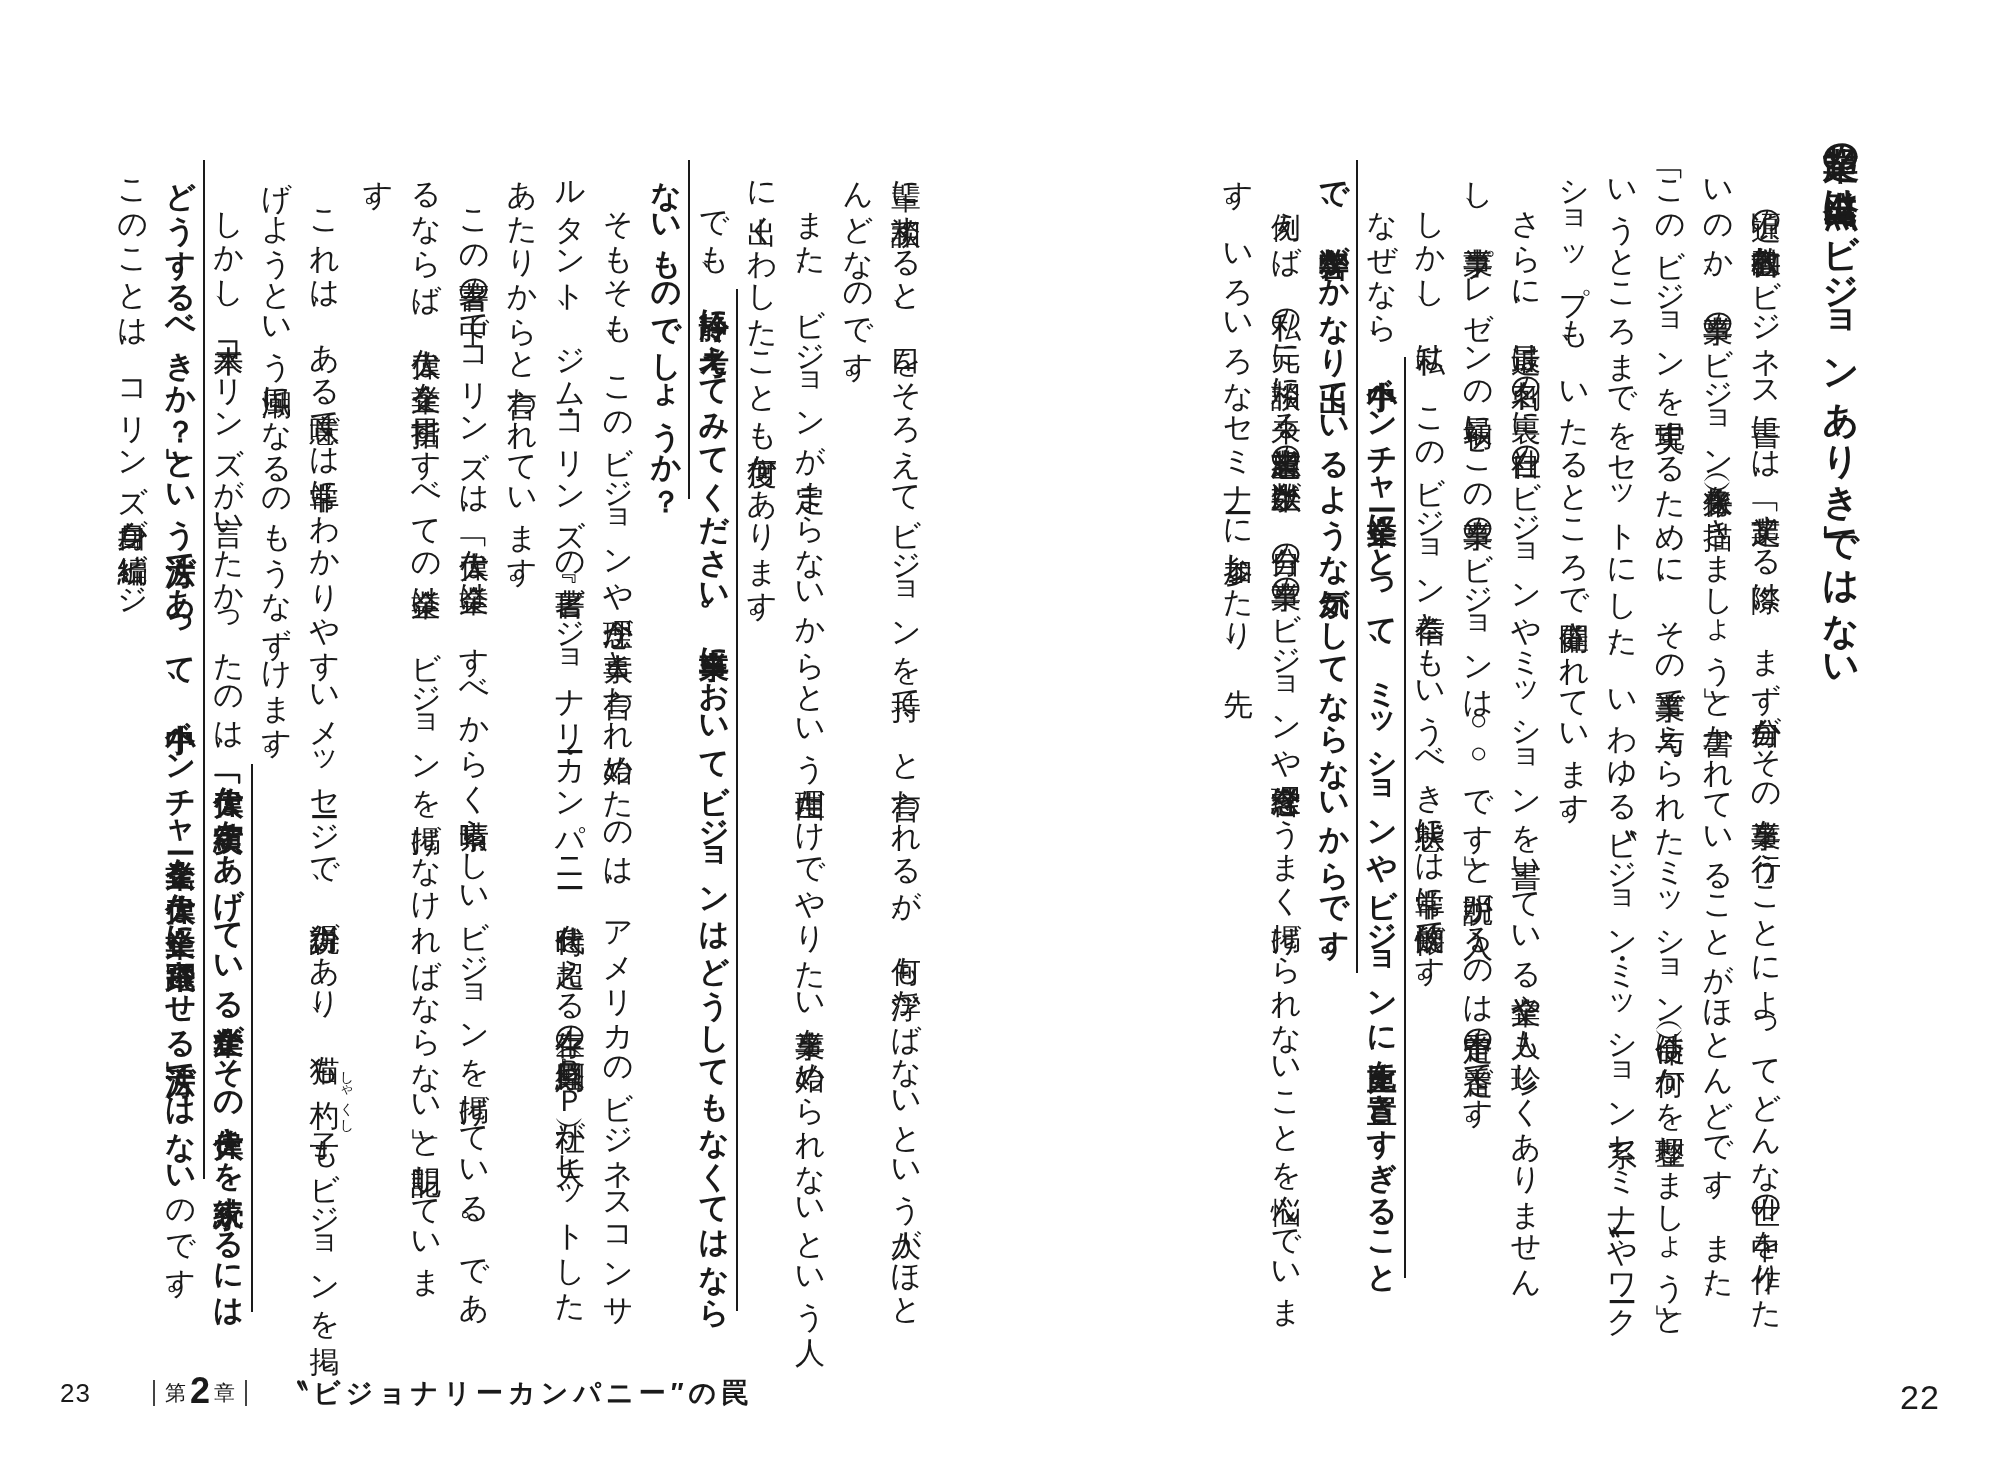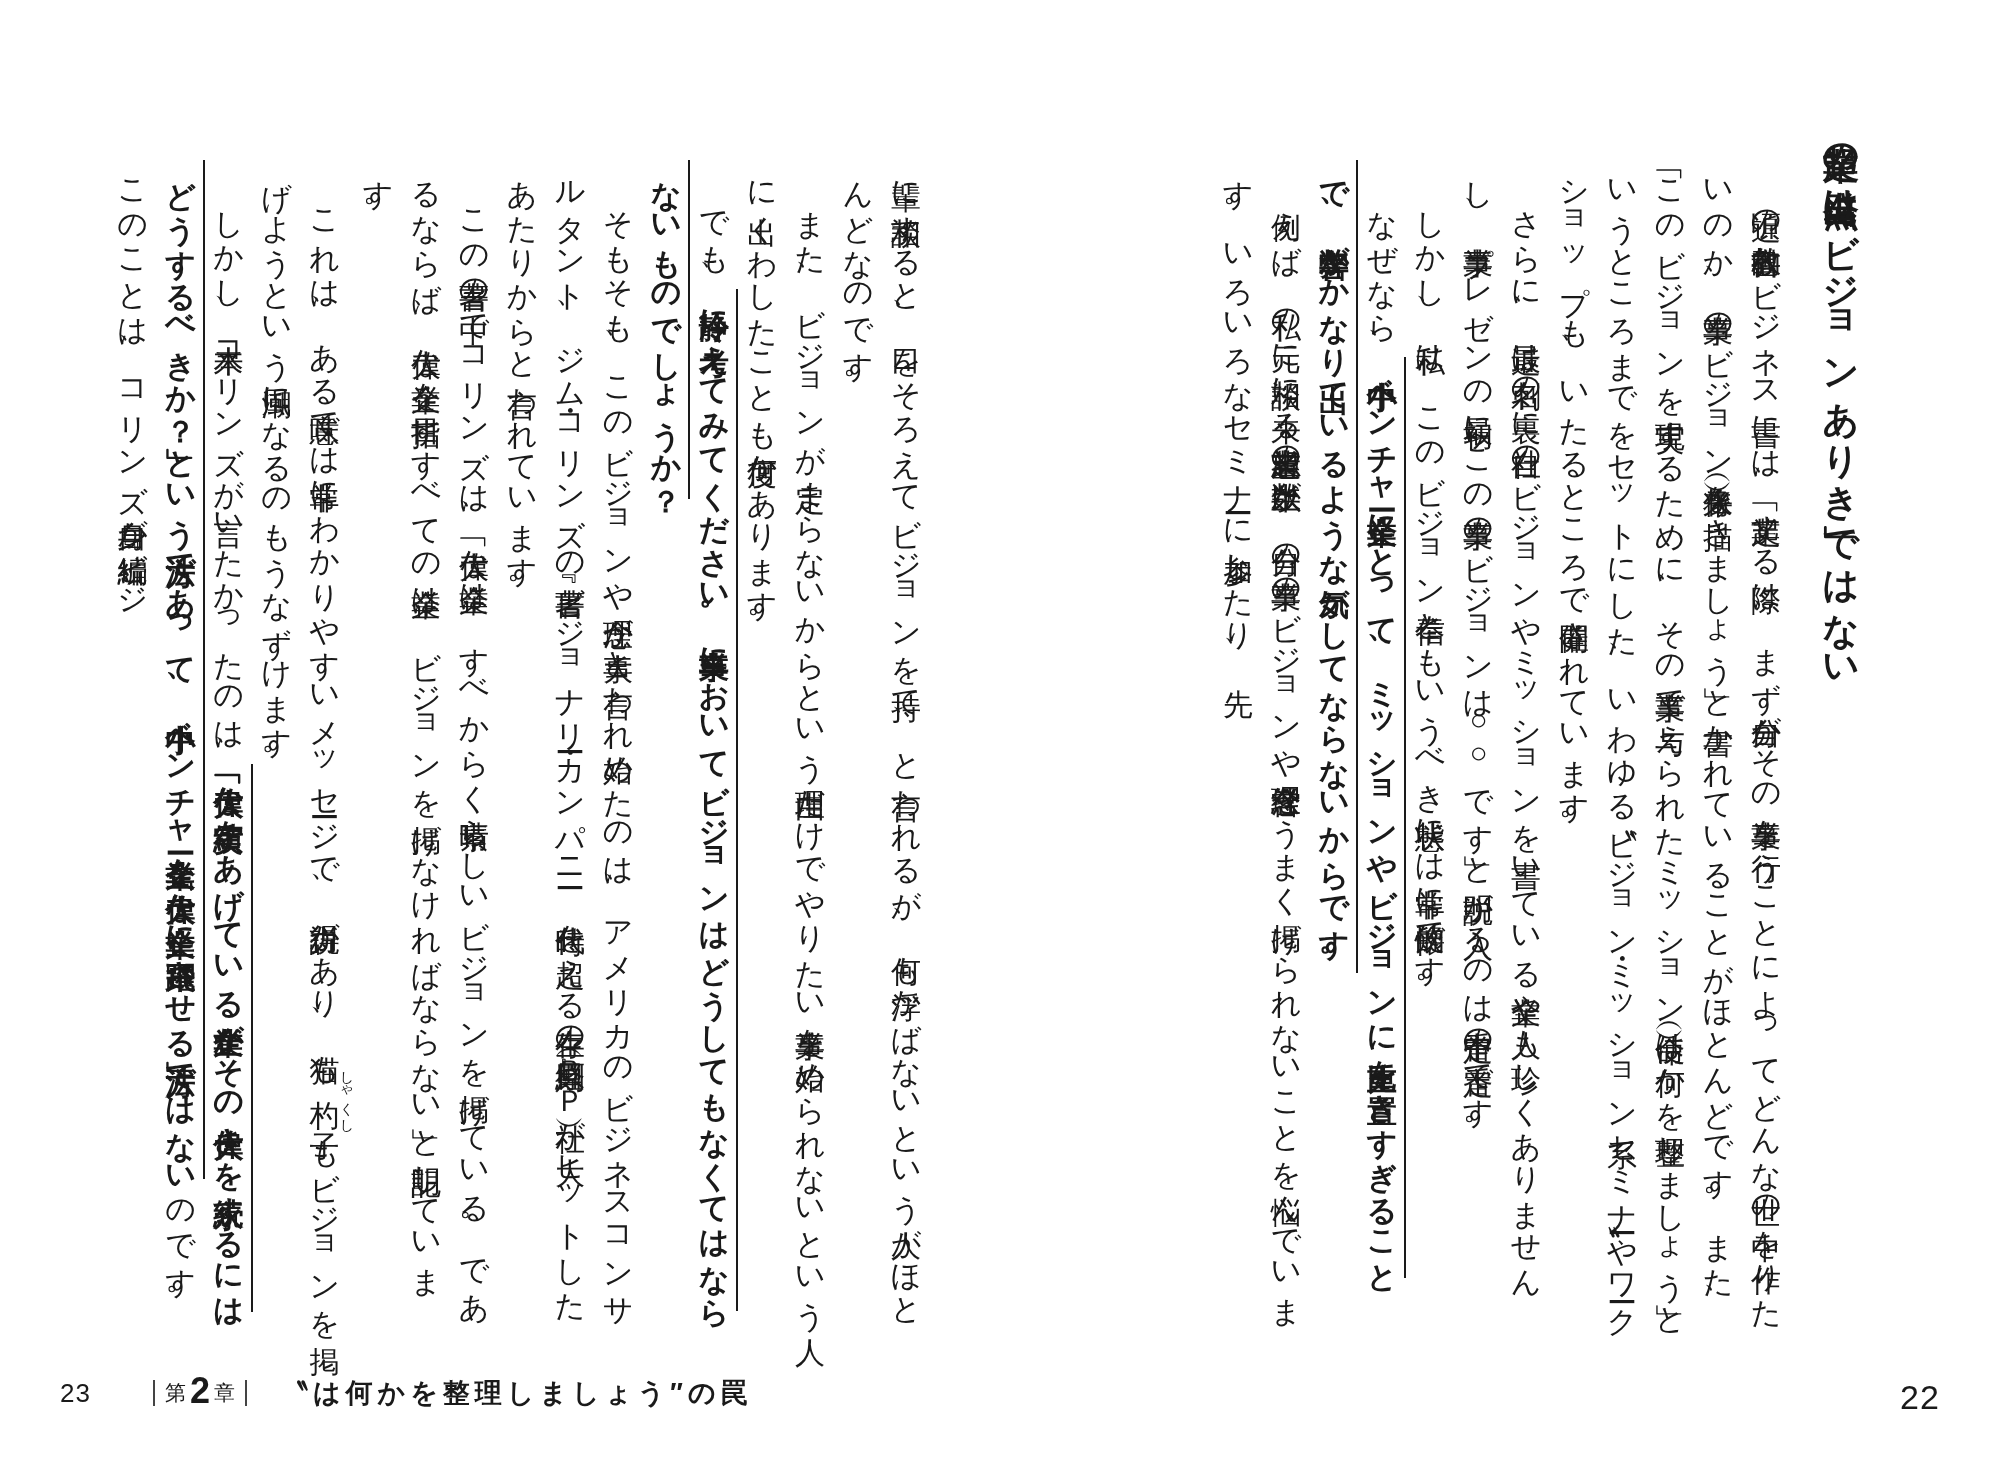--- a/index.html
+++ b/index.html
@@ -115,17 +115,17 @@
 
     <div class="footer-left">
       <span class="pageno">23</span>
       <span class="sep first"></span>
       <span class="chapter-marker">
         <span class="pre">第</span>
         <span class="num">2</span>
         <span class="suf">章</span>
       </span>
       <span class="sep second"></span>
-      <span class="running-title">〝は何かを整理しましょう″の罠</span>
+      <span class="running-title">〝ビジョナリーカンパニー″の罠</span>
     </div>
   </div>
 
 </div>
 
 </body></html>

